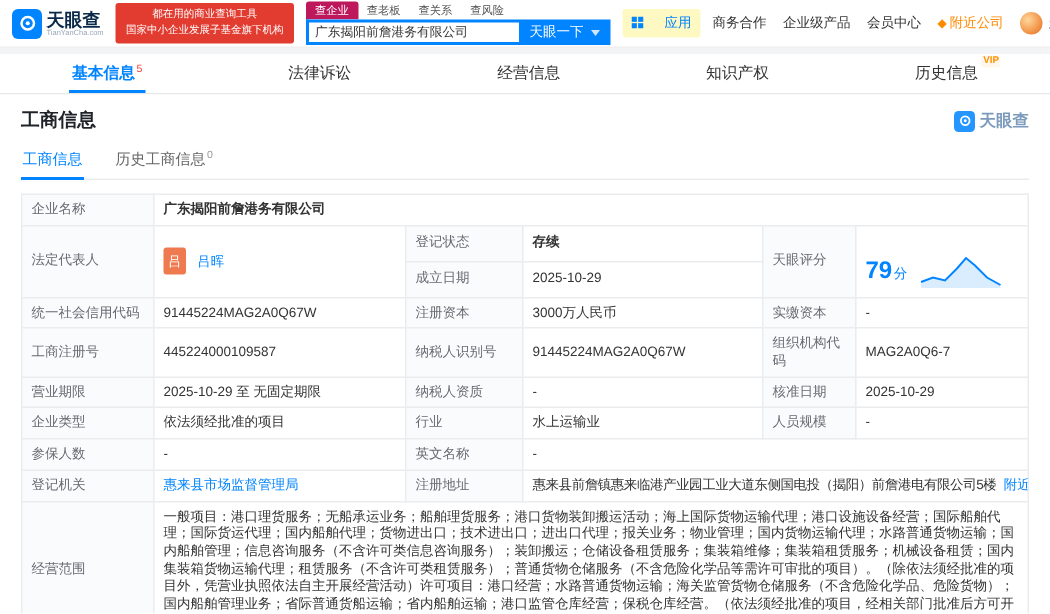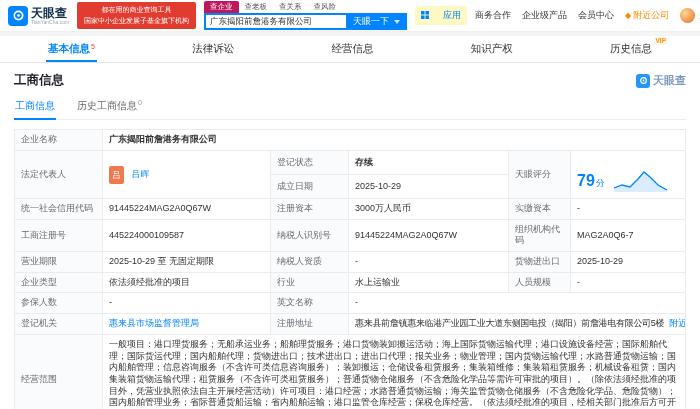--- a/index.html
+++ b/index.html
@@ -230,21 +230,21 @@
       <td class="label">纳税人识别号</td>
       <td>91445224MAG2A0Q67W</td>
       <td class="label">组织机构代码</td>
       <td>MAG2A0Q6-7</td>
     </tr>
     <tr>
       <td class="label">营业期限</td>
       <td>2025-10-29 至 无固定期限</td>
       <td class="label">纳税人资质</td>
       <td>-</td>
-      <td class="label">货物进出口</td>
+      <td class="label">核准日期</td>
       <td>2025-10-29</td>
     </tr>
     <tr>
       <td class="label">企业类型</td>
       <td>依法须经批准的项目</td>
       <td class="label">行业</td>
       <td>水上运输业</td>
       <td class="label">人员规模</td>
       <td>-</td>
     </tr>

